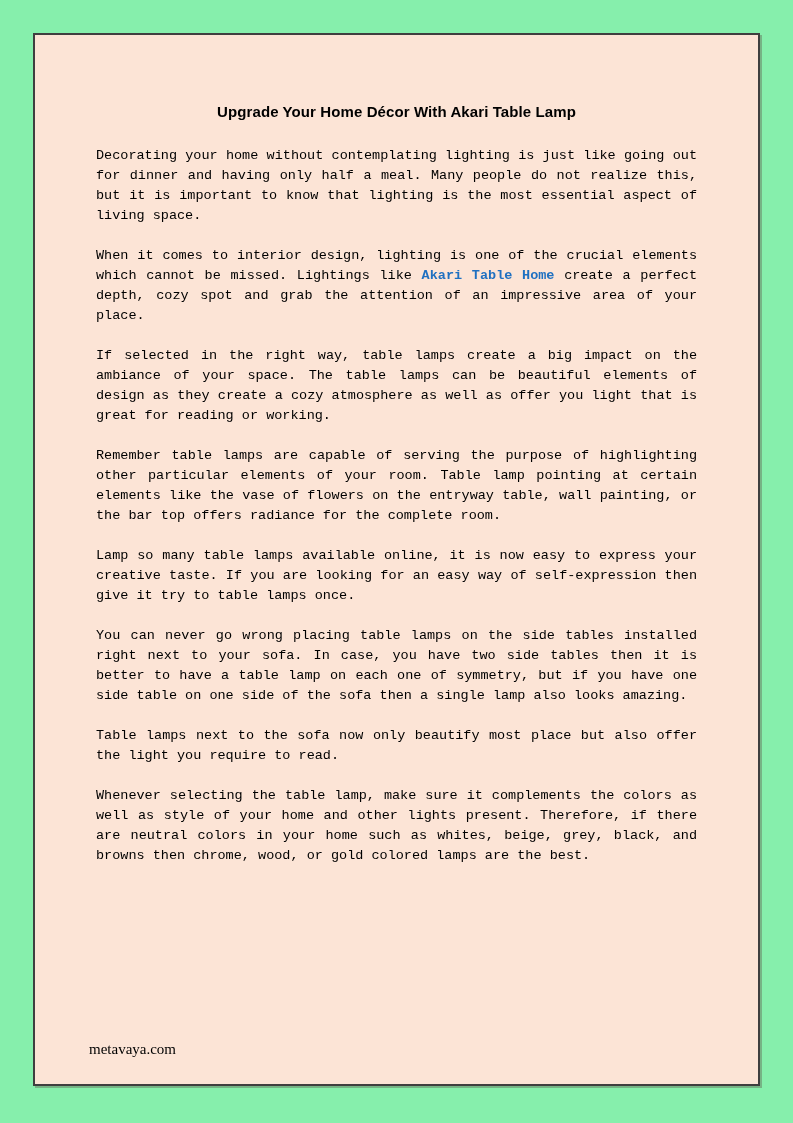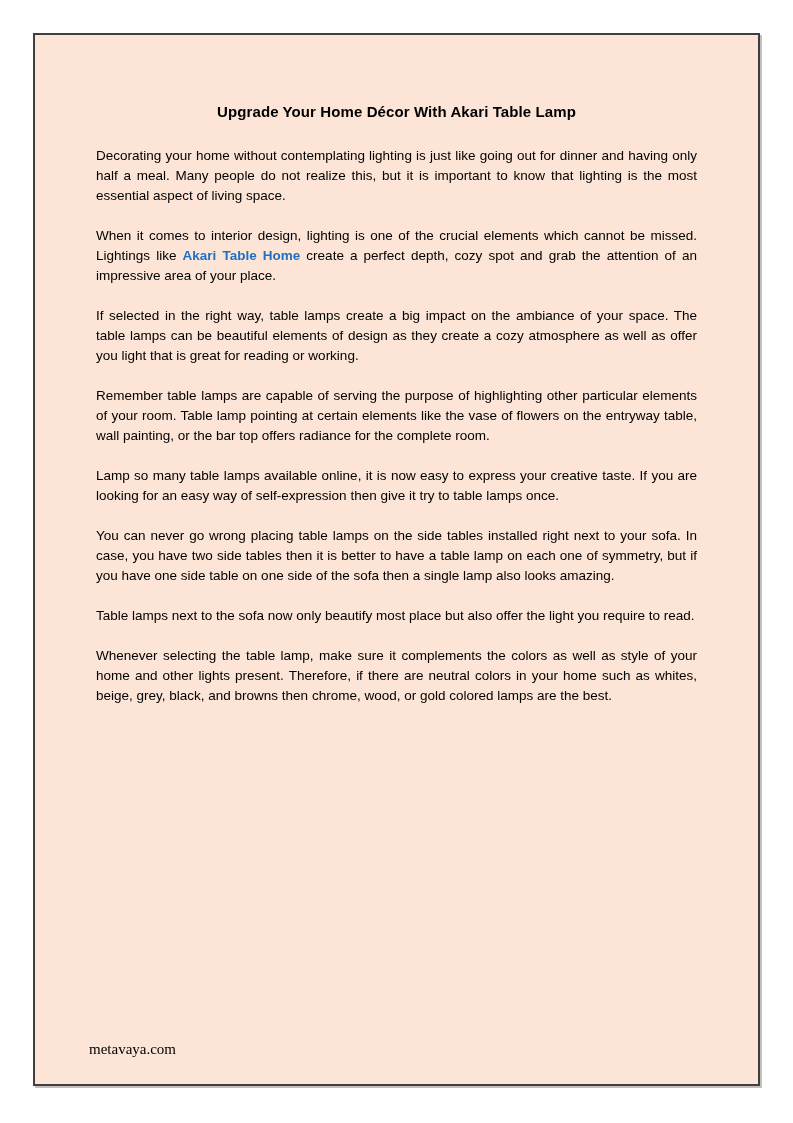--- a/index.html
+++ b/index.html
@@ -8,21 +8,21 @@
     width: 793px;
     height: 1123px;
     background: #fce4d6;
     font-family: "Liberation Sans", sans-serif;
   }
 
   .canvas {
     width: 793px;
     height: 1123px;
     padding: 33px 33px 37px 33px;
-    background: #ffffff;
+    background: #86efac;
   }
 
   .page {
     width: 100%;
     height: 100%;
     border: 2px solid #3f3f3f;
     box-shadow: 2px 2px 0 rgba(90, 70, 60, 0.35);
     position: relative;
     background: #fce4d6;
   }
@@ -40,20 +40,21 @@
     margin-bottom: 26px;
     letter-spacing: 0.1px;
   }
 
   p.doc-para {
     font-size: 13.5px;
     line-height: 20px;
     text-align: justify;
     color: #000000;
     margin-bottom: 20px;
+    font-family: Liberation Mono, monospace;
   }
 
   a.doc-link {
     color: #1f70c1;
     font-weight: bold;
     text-decoration: none;
     cursor: pointer;
   }
 
   .footer {

